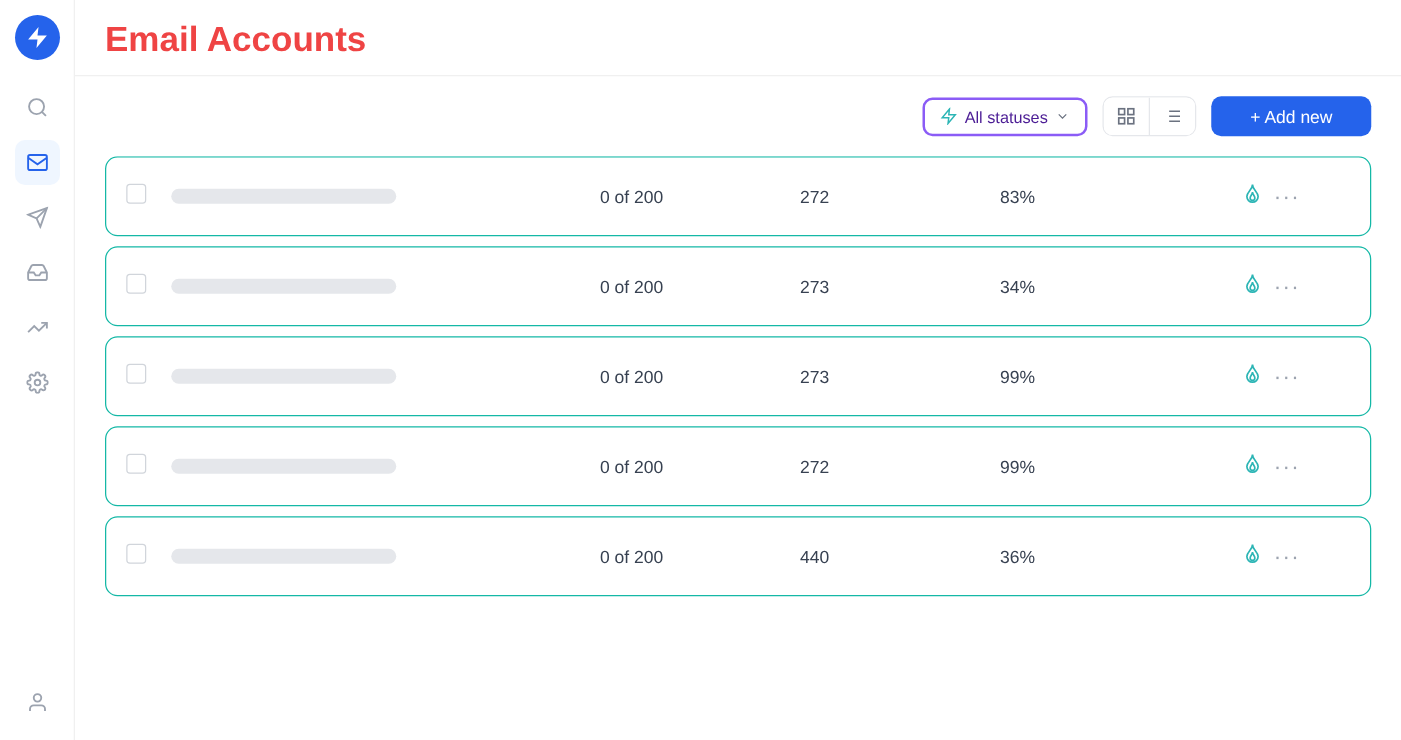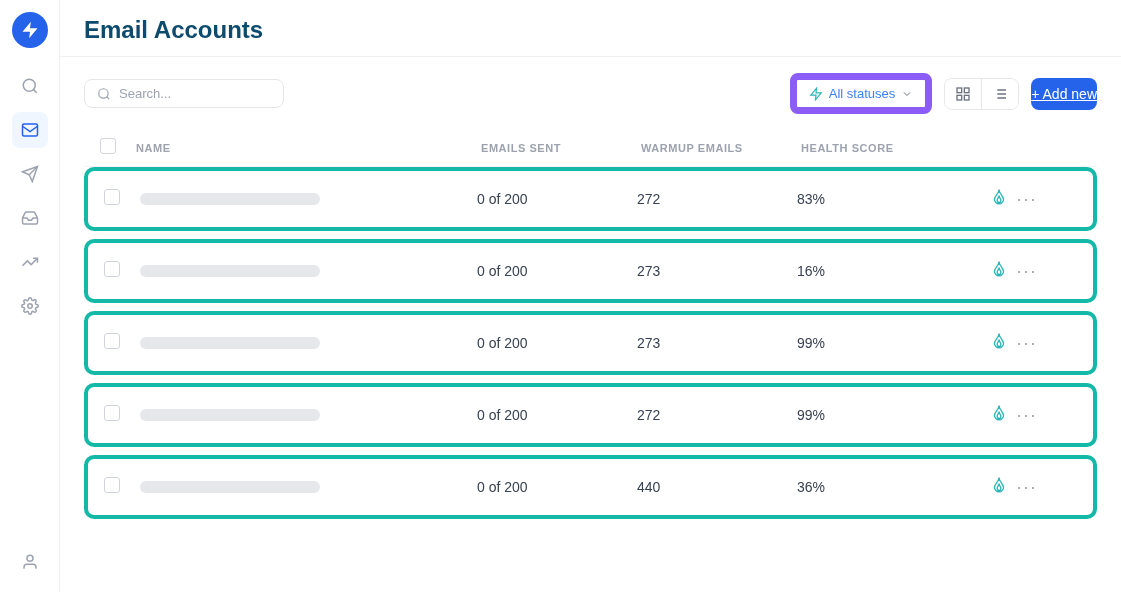--- a/index.html
+++ b/index.html
@@ -43,23 +43,23 @@
       background: #fff;
       overflow: hidden;
     }
 
     
     .header {
       padding: 16px 24px 12px 24px;
       border-bottom: 1px solid #f0f0f0;
     }
     .page-title {
-      font-size: 24px;
+      font-size: 28px;
       font-weight: 700;
-      color: #0c4a6e;
+      color: #ef4444;
     }
 
     
     .toolbar {
       display: flex;
       align-items: center;
       padding: 16px 24px;
       gap: 12px;
     }
     .search-wrapper {
@@ -81,26 +81,26 @@
       background: transparent;
     }
     .search-input::placeholder { color: #9ca3af; }
 
     .spacer { flex: 1; }
 
     .status-filter {
       display: flex;
       align-items: center;
       gap: 6px;
-      border: 7px solid #8b5cf6;
+      border: 2px solid #8b5cf6;
       border-radius: 8px;
       padding: 6px 12px;
       cursor: pointer;
       font-size: 13px;
-      color: #3b82f6;
+      color: #4c1d95;
       background: #fff;
     }
     .status-filter svg { width: 14px; height: 14px; }
 
     .view-toggle {
       display: flex;
       border: 1px solid #e5e7eb;
       border-radius: 8px;
       overflow: hidden;
     }
@@ -116,25 +116,24 @@
     .view-btn svg { width: 16px; height: 16px; }
 
     .add-new-btn {
       display: flex;
       align-items: center;
       gap: 6px;
       background: #2563eb;
       color: #fff;
       border: none;
       border-radius: 8px;
-      padding: 8px 0;
+      padding: 8px 31px;
       font-size: 14px;
       font-weight: 500;
       cursor: pointer;
-      text-decoration: underline;
     }
 
     
     .table-container {
       flex: 1;
       overflow-y: auto;
       padding: 0 24px 16px 24px;
     }
 
     .table-header {
@@ -151,21 +150,21 @@
       letter-spacing: 0.05em;
       text-transform: uppercase;
     }
 
     .table-row {
       display: grid;
       grid-template-columns: 36px 1fr 160px 160px 160px 80px 40px;
       align-items: center;
       padding: 0 16px;
       margin-bottom: 8px;
-      border: 4px solid #14b8a6;
+      border: 1px solid #14b8a6;
       border-radius: 10px;
       background: #fff;
       min-height: 64px;
     }
 
     .checkbox {
       width: 16px; height: 16px;
       border: 1.5px solid #d1d5db;
       border-radius: 3px;
       cursor: pointer;
@@ -265,27 +264,20 @@
   </div>
 </div>
 
 <div class="main">
 
   <div class="header">
     <h1 class="page-title">Email Accounts</h1>
   </div>
 
   <div class="toolbar">
-    <div class="search-wrapper">
-      <svg fill="none" stroke="#9ca3af" stroke-width="2" viewBox="0 0 24 24">
-        <circle cx="11" cy="11" r="8"></circle>
-          <line x1="21" y1="21" x2="16.65" y2="16.65"></line>
-      </svg>
-      <input type="text" class="search-input" placeholder="Search..." style="">
-    </div>
 
     <div class="spacer"></div>
 
     <div class="status-filter">
       <svg fill="none" stroke="#2cb5b5" stroke-width="2" viewBox="0 0 24 24">
         <polygon points="13 2 3 14 12 14 11 22 21 10 12 10 13 2"></polygon>
       </svg>
       <span>All statuses</span>
       <svg fill="none" stroke="#6b7280" stroke-width="2" viewBox="0 0 24 24" style="width:12px;height:12px">
         <polyline points="6 9 12 15 18 9"></polyline>
@@ -311,31 +303,20 @@
           <line x1="3" y1="18" x2="3.01" y2="18"></line>
         </svg>
       </button>
     </div>
 
     <button class="add-new-btn">+ Add new</button>
   </div>
 
   <div class="table-container">
 
-    <div class="table-header">
-      <div>
-        <input type="checkbox" class="checkbox" style="">
-      </div>
-      <div class="col-header">NAME</div>
-      <div class="col-header">EMAILS SENT</div>
-      <div class="col-header">WARMUP EMAILS</div>
-      <div class="col-header">HEALTH SCORE</div>
-      <div></div>
-      <div></div>
-    </div>
 
     <div class="table-row">
       <div><input type="checkbox" class="checkbox" style=""></div>
       <div>
           <div class="name-placeholder"></div>
         </div>
       <div class="cell-text">0 of 200</div>
       <div class="cell-text">272</div>
       <div class="cell-text">83%</div>
       <div class="row-actions">
@@ -350,21 +331,21 @@
       <div></div>
     </div>
 
     <div class="table-row">
       <div><input type="checkbox" class="checkbox" style=""></div>
       <div>
           <div class="name-placeholder"></div>
         </div>
       <div class="cell-text">0 of 200</div>
       <div class="cell-text">273</div>
-      <div class="cell-text">16%</div>
+      <div class="cell-text">34%</div>
       <div class="row-actions">
         <span class="flame-icon">
           <svg viewBox="0 0 24 24" fill="none" stroke="#2cb5b5" stroke-width="1.8">
             <path d="M12 2c0 6-6 8-6 13a6 6 0 0012 0c0-5-6-7-6-13z"></path>
             <path d="M12 10c0 3-2.5 4-2.5 6.5a2.5 2.5 0 005 0C14.5 14 12 13 12 10z"></path>
           </svg>
         </span>
         <button class="more-btn">···</button>
       </div>
       <div></div>

